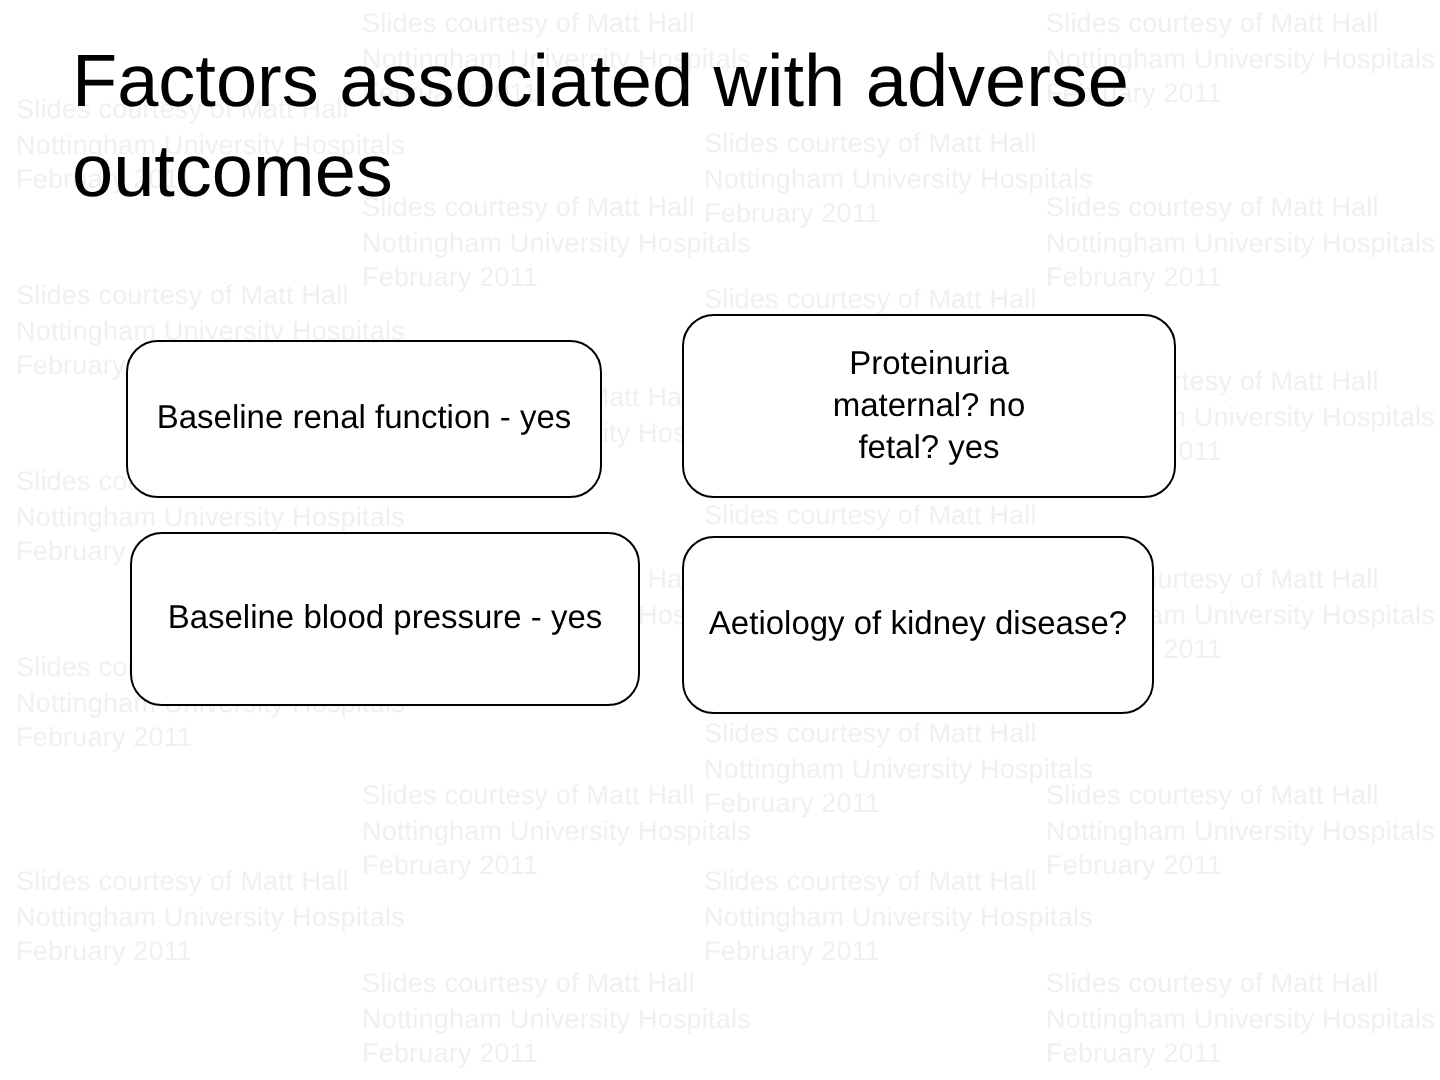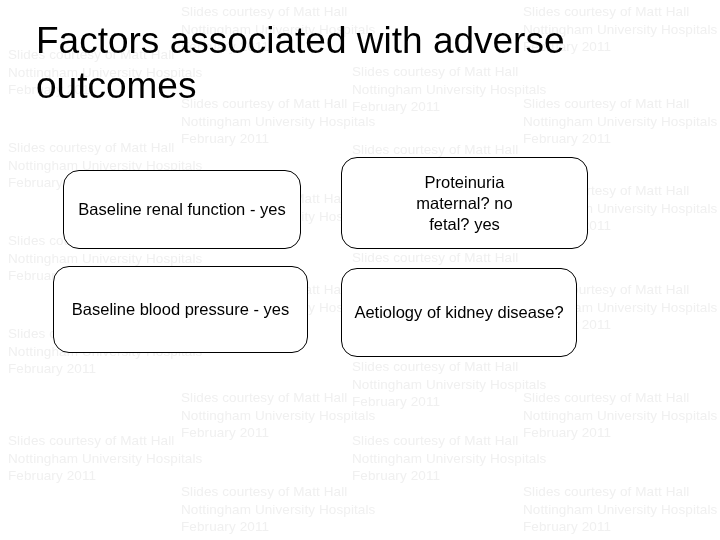--- a/index.html
+++ b/index.html
@@ -87,21 +87,21 @@
     width: 238px;
     height: 79px;
   }
   #box-proteinuria {
     left: 341px;
     top: 157px;
     width: 247px;
     height: 92px;
   }
   #box-blood-pressure {
-    left: 53px;
+    left: 65px;
     top: 266px;
     width: 255px;
     height: 87px;
   }
   #box-aetiology {
     left: 341px;
     top: 268px;
     width: 236px;
     height: 89px;
   }

